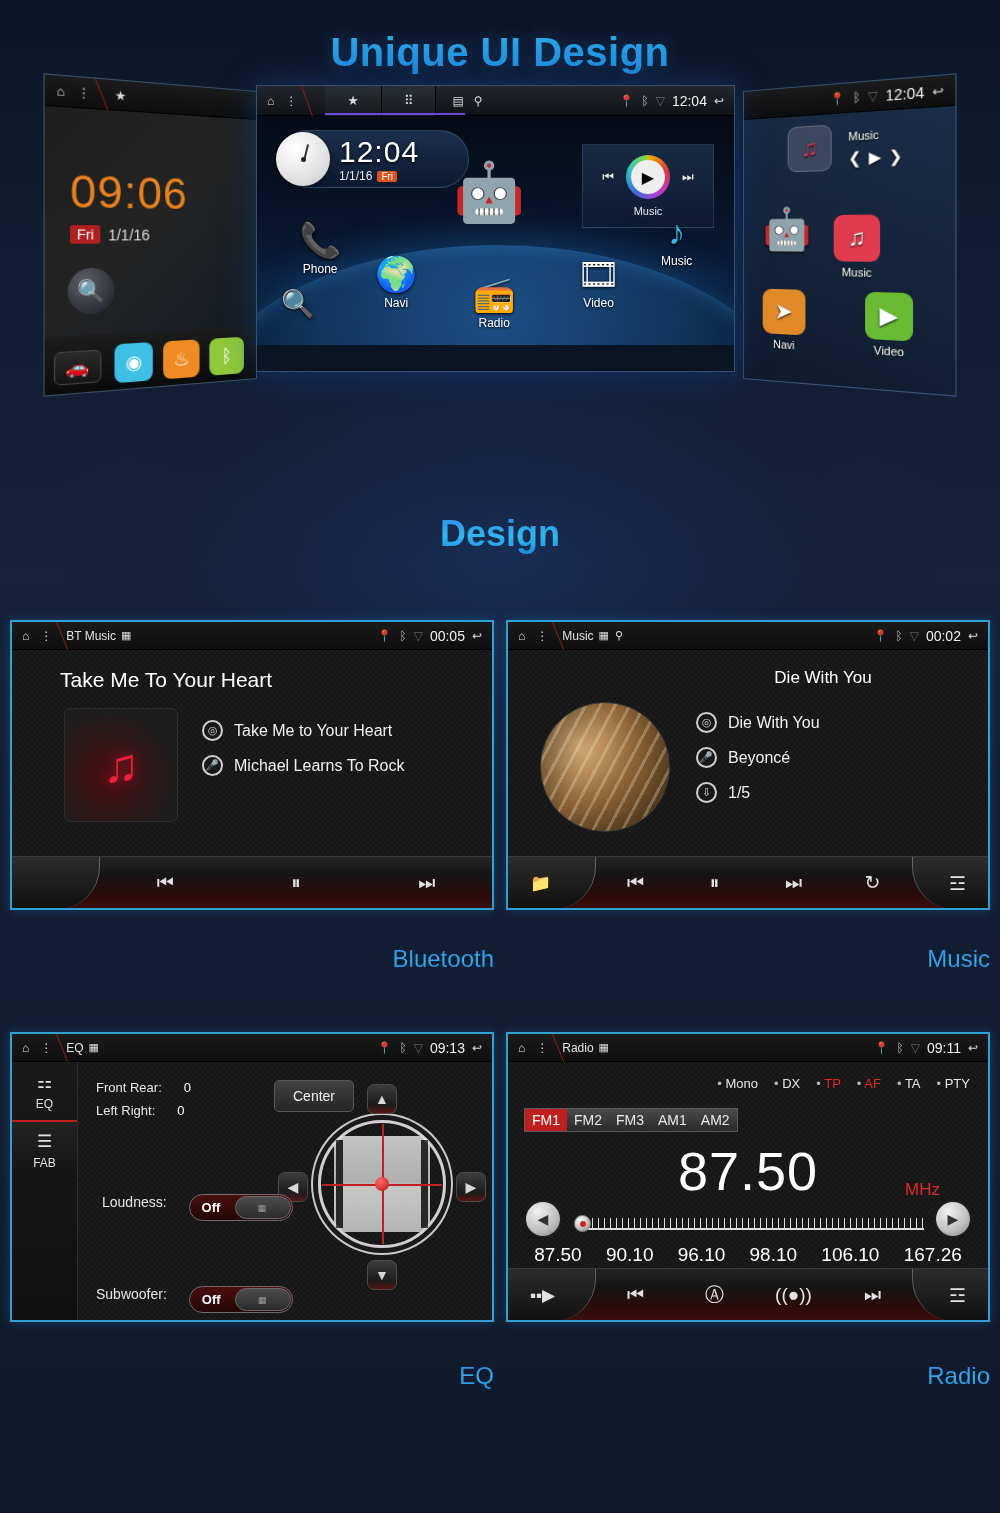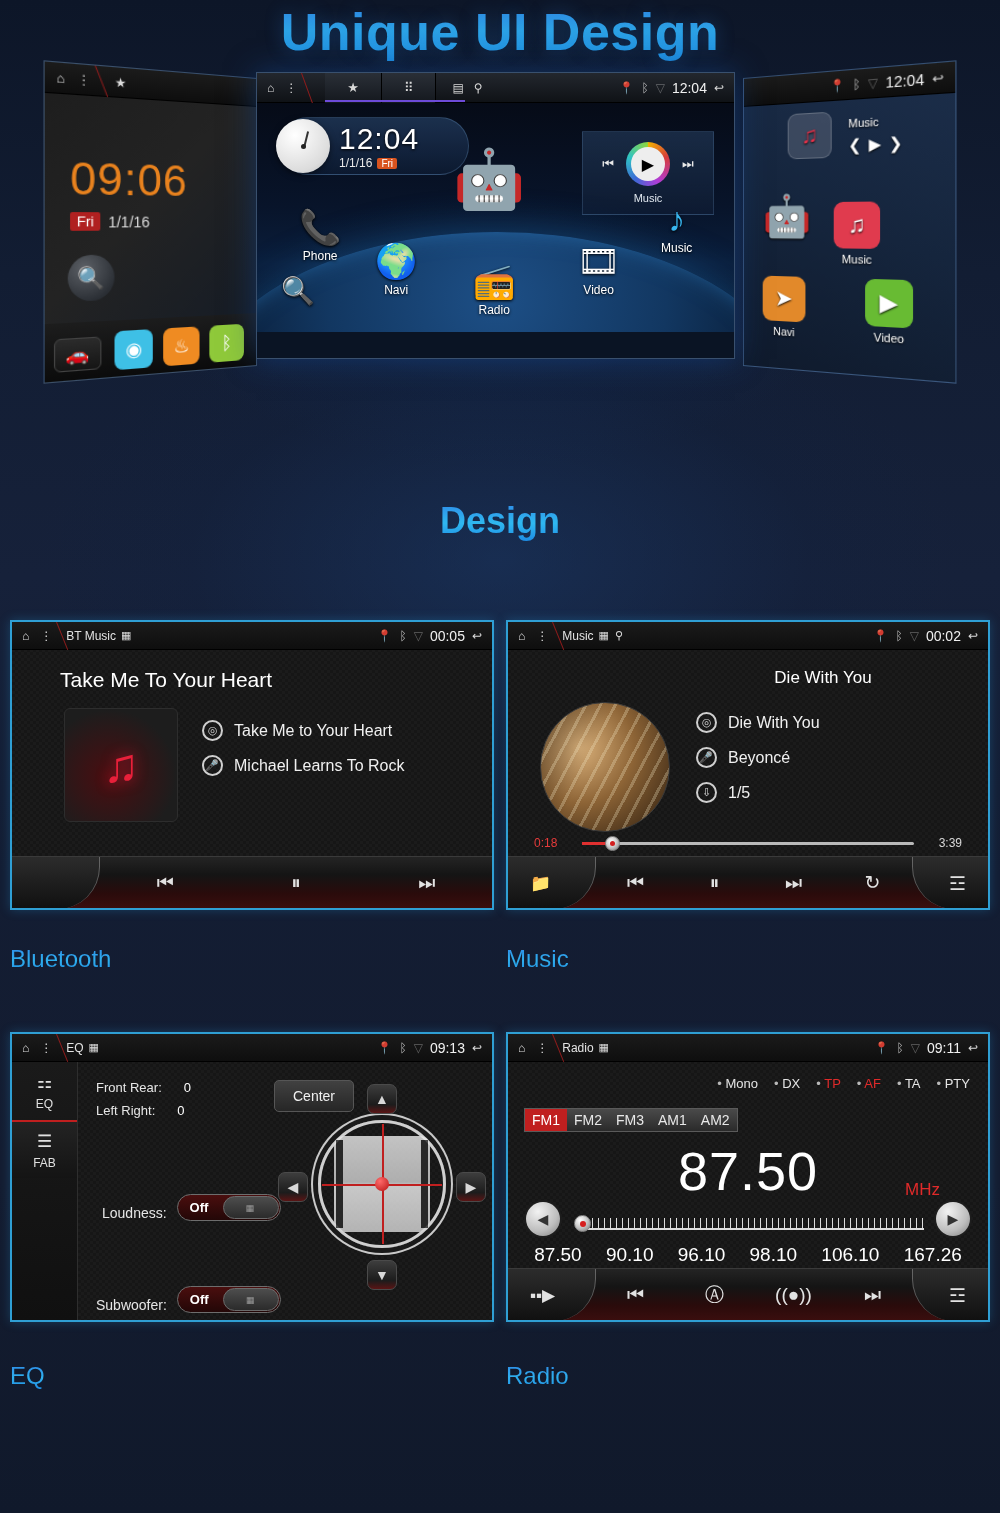--- a/index.html
+++ b/index.html
@@ -12,41 +12,41 @@
     background:
       radial-gradient(ellipse 520px 300px at 500px 250px, rgba(30,76,135,0.55) 0%, rgba(20,45,88,0.22) 45%, rgba(0,0,0,0) 72%),
       radial-gradient(ellipse 620px 360px at 500px 560px, rgba(26,60,110,0.45) 0%, rgba(15,35,70,0.15) 50%, rgba(0,0,0,0) 75%),
       linear-gradient(180deg, #0d1628 0%, #121d33 18%, #16213a 38%, #131d33 58%, #141c30 78%, #10192b 100%);
     position: relative;
   }
 
   
   .hero-title {
     text-align: center;
-    font-size: 52px;
+    font-size: 40px;
     font-weight: bold;
     letter-spacing: .5px;
-    padding-top: 2px;
+    padding-top: 30px;
     background: linear-gradient(180deg, #2f7fe0 0%, #2ea9e8 50%, #1e8ee0 100%);
     -webkit-background-clip: text;
     background-clip: text;
     color: transparent;
     text-shadow: 0 0 18px rgba(40,130,220,0.35);
   }
   .section-title {
     text-align: center;
     font-size: 36px;
     font-weight: bold;
     background: linear-gradient(180deg, #2e86e8 0%, #2fb8f0 55%, #1d8ae4 100%);
     -webkit-background-clip: text;
     background-clip: text;
     color: transparent;
   }
   .panel-caption {
-    text-align: left;
+    text-align: right;
     font-size: 24px;
     background: linear-gradient(180deg, #2e86e8 0%, #2fb0ee 55%, #1f8ae2 100%);
     -webkit-background-clip: text;
     background-clip: text;
     color: transparent;
   }
 
   
   .carousel { position: relative; height: 300px; margin-top: 10px; }
   .screen-side {
@@ -296,21 +296,21 @@
   .eqarrow {
     position:absolute; width:30px; height:30px; border-radius:7px;
     background: linear-gradient(180deg,#3d3d3d 0%, #1c1c1c 70%, #5a1414 100%);
     border:1px solid #4a4a4a; color:#d8d8d8; display:flex; align-items:center; justify-content:center;
     font-size:14px; cursor:pointer;
   }
   .eq-up   { left:289px; top:22px; }
   .eq-down { left:289px; top:198px; }
   .eq-lft  { left:200px; top:110px; }
   .eq-rgt  { left:378px; top:110px; }
-  .toggle-row { position:absolute; display:flex; align-items:flex-end; gap:10px; color:#e6e6e6; font-size:14px; }
+  .toggle-row { position:absolute; display:flex; align-items:flex-start; gap:22px; color:#e6e6e6; font-size:14px; }
   .toggle {
     width:104px; height:27px; border-radius:14px; position:relative;
     background: linear-gradient(180deg,#4a0e0e 0%, #230707 100%);
     border:1px solid #6d6d6d; display:flex; align-items:center; cursor:pointer;
   }
   .toggle .lab { color:#fff; font-size:13px; margin-left:12px; font-weight:bold; }
   .toggle .knob {
     position:absolute; right:1px; top:1px; width:56px; height:23px; border-radius:12px;
     background: linear-gradient(180deg,#4d4d4d 0%, #2b2b2b 100%); border:1px solid #6b6b6b;
     display:flex; align-items:center; justify-content:center; color:#9a9a9a; letter-spacing:1px; font-size:9px;
@@ -577,28 +577,20 @@
       <div class="meta-row">
         <span class="meta-ico">🎤</span>
         <span>Beyoncé</span>
       </div>
       <div class="meta-row">
         <span class="meta-ico">⇩</span>
         <span>1/5</span>
       </div>
     </div>
 
-    <div class="mu-seek">
-      <span class="seek-cur">0:18</span>
-      <span class="seek-track">
-        <span class="seek-done"></span>
-        <span class="seek-knob"></span>
-      </span>
-      <span class="seek-tot">3:39</span>
-    </div>
 
     <div class="ctrlbar">
       <div class="curve"></div>
       <div class="curve-r"></div>
       <div class="cb-left-ico">📁</div>
       <div style="width:88px"></div>
       <div class="cb-btn">⏮</div>
       <div class="cb-btn">⏸</div>
       <div class="cb-btn">⏭</div>
       <div class="cb-btn">↻</div>

